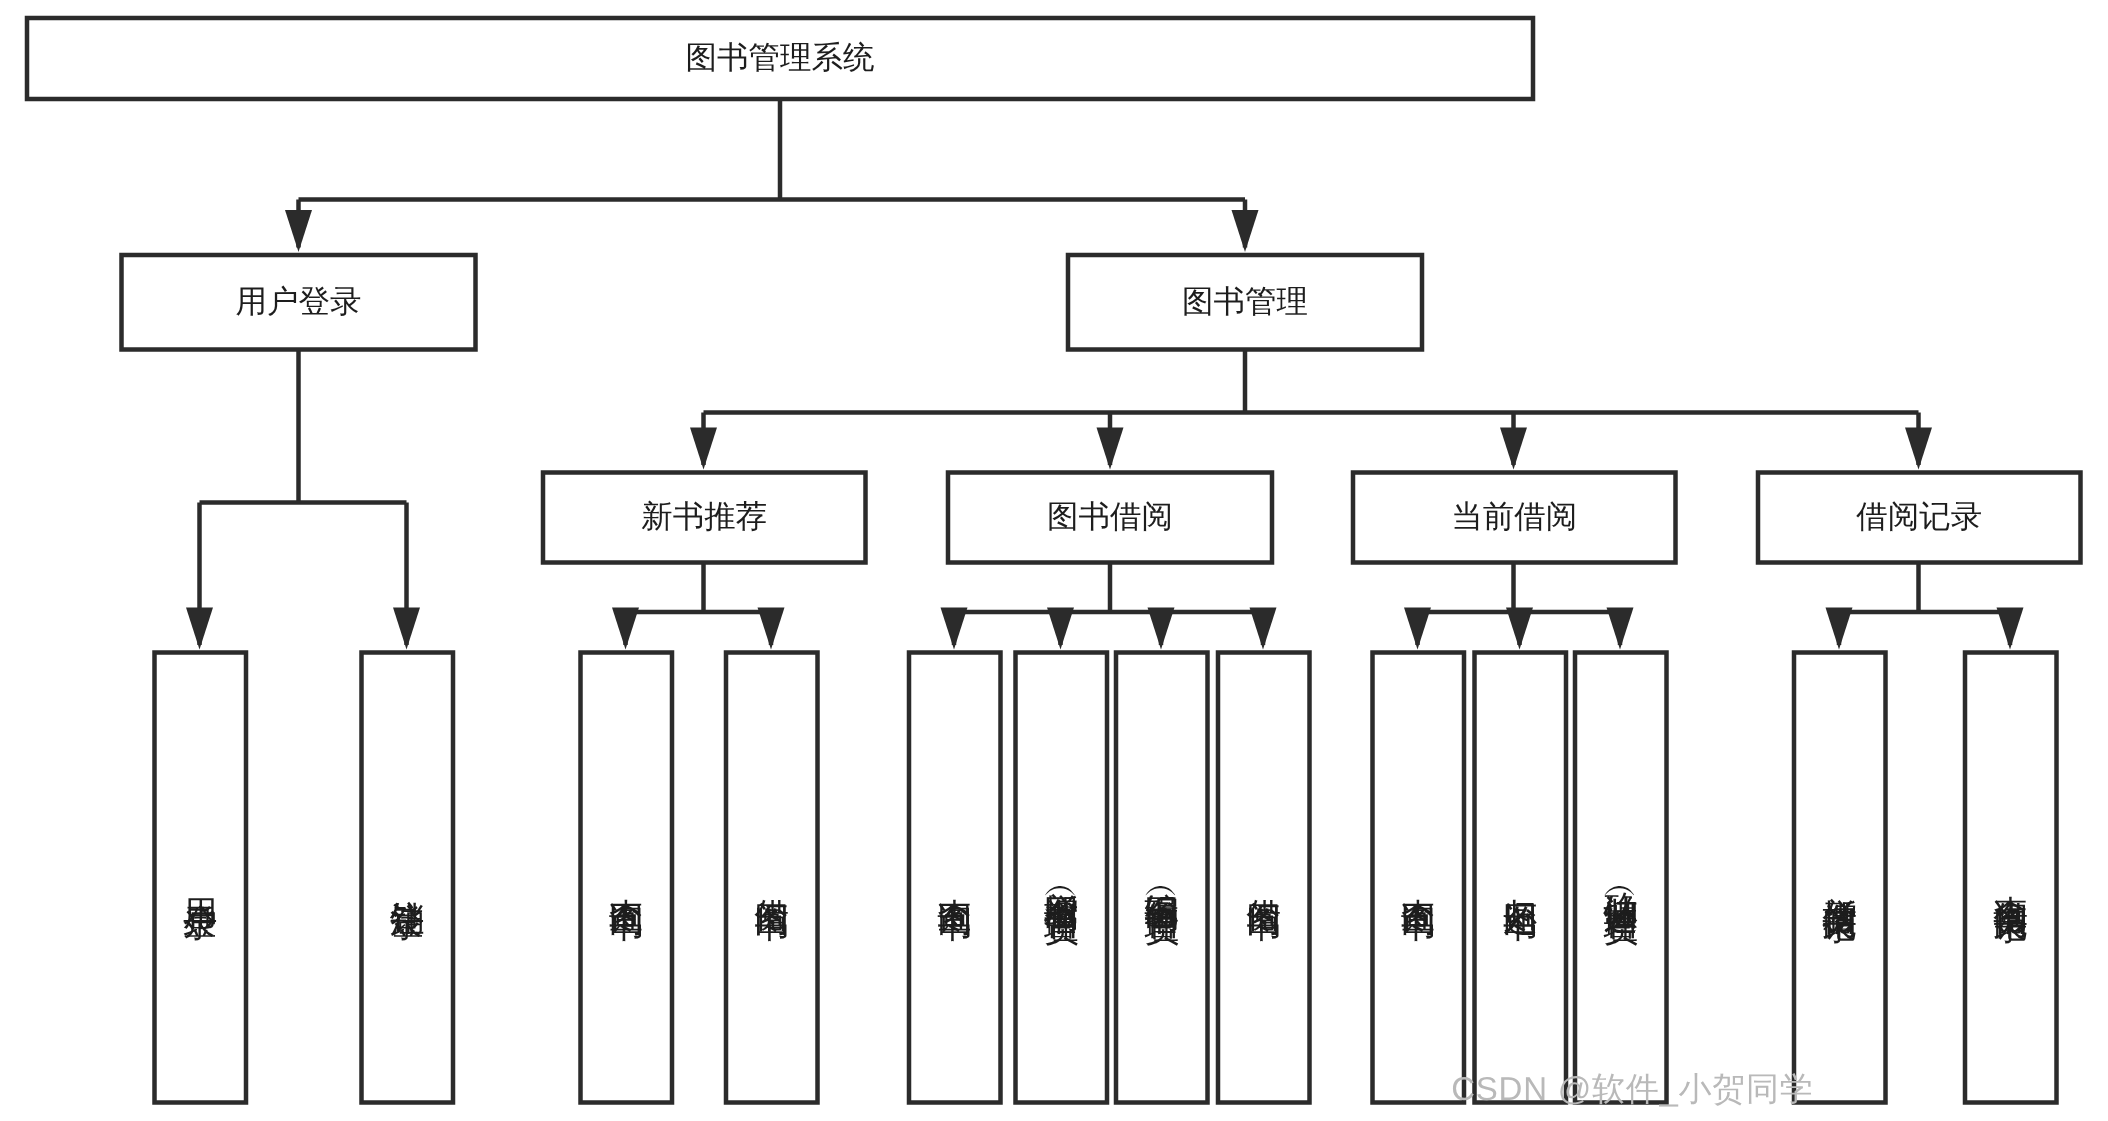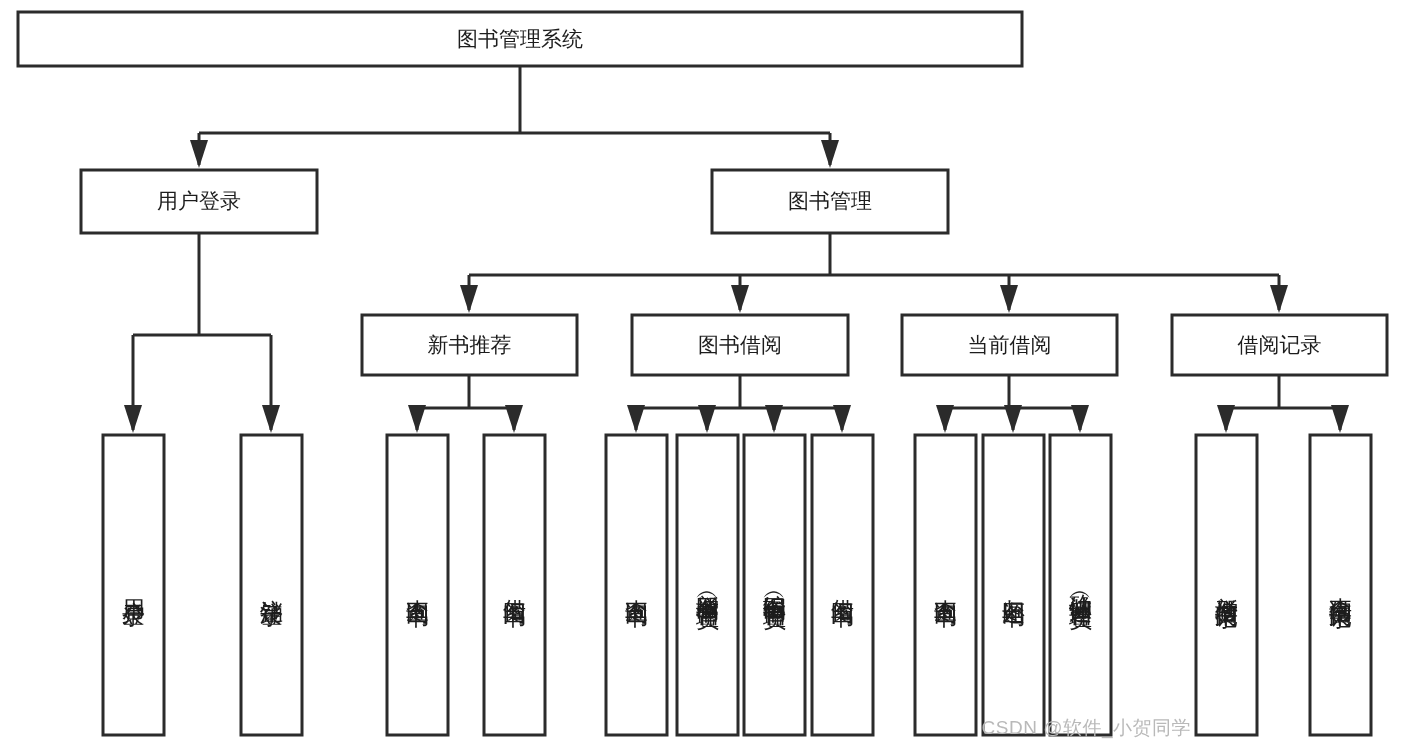--- a/index.html
+++ b/index.html
@@ -55,24 +55,24 @@
     font-size: 23px;
     line-height: 1.18;
     letter-spacing: 2px;
     color: #1d1d1d;
     text-align: center;
     white-space: nowrap;
     pointer-events: none;
   }
   .watermark {
     position: absolute;
-    right: 23px;
+    right: 5px;
     bottom: 6px;
     font-family: "Liberation Sans", "DejaVu Sans", sans-serif;
-    font-size: 19px;
+    font-size: 22px;
     color: #b9b9b9;
     letter-spacing: 0.5px;
     white-space: nowrap;
   }
 </style>
 </head>
 <body>
 
 <div id="diagram-root">
 

